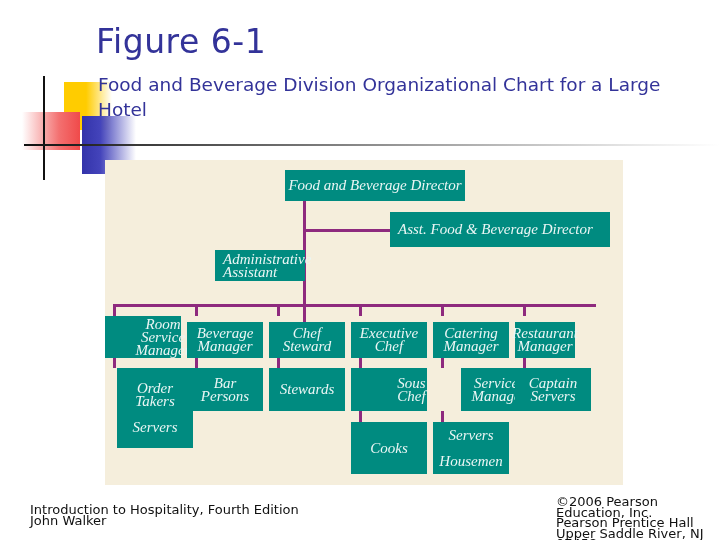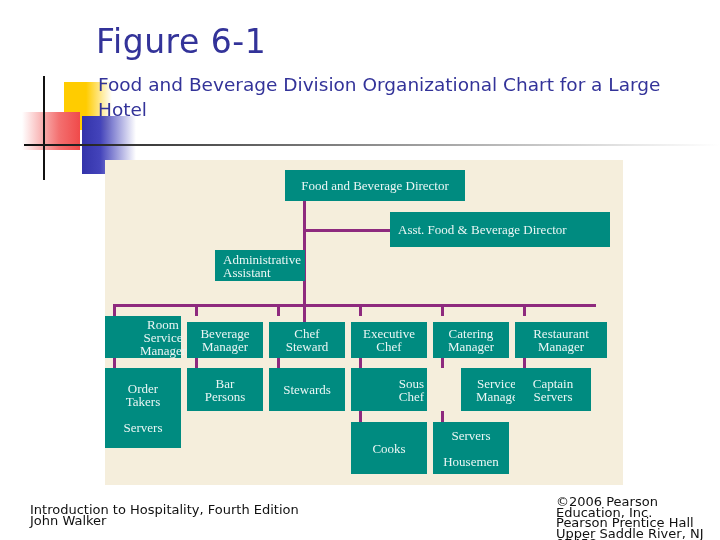--- a/index.html
+++ b/index.html
@@ -95,28 +95,29 @@
     top: 160px;
     width: 518px;
     height: 325px;
     background: #F5EEDC;
   }
   .node {
     position: absolute;
     background: #008B80;
     color: #EAF6F4;
     font-family: "Liberation Serif", serif;
-    font-size: 13px;
+    font-size: 15px;
     line-height: 13px;
     display: flex;
     align-items: center;
     justify-content: center;
     text-align: center;
     box-sizing: border-box;
     padding: 2px 3px;
+    font-style: italic;
   }
   .node.left-align {
     justify-content: flex-start;
     text-align: left;
     padding-left: 8px;
   }
   .conn {
     position: absolute;
     background: #8E2A7E;
   }
@@ -179,24 +180,24 @@
 Service
 Manager</div>
   <div class="node" style="left: 82px; top: 162px; width: 76px; height: 36px; white-space: pre-line;">Beverage
 Manager</div>
   <div class="node" style="left: 164px; top: 162px; width: 76px; height: 36px; white-space: pre-line;">Chef
 Steward</div>
   <div class="node" style="left: 246px; top: 162px; width: 76px; height: 36px; white-space: pre-line;">Executive
 Chef</div>
   <div class="node" style="left: 328px; top: 162px; width: 76px; height: 36px; white-space: pre-line;">Catering
 Manager</div>
-  <div class="node" style="left: 410px; top: 162px; width: 92px; height: 36px; white-space: pre-line;">Restaurant
-Manager</div>
-
-  <div class="node" style="left: 0px; top: 208px; width: 76px; height: 80px; white-space: pre-line;">Order
+  <div class="node" style="left: 410px; top: 162px; width: 60px; height: 36px; white-space: pre-line;">Restaurant
+Manager</div>
+
+  <div class="node" style="left: 12px; top: 208px; width: 76px; height: 80px; white-space: pre-line;">Order
 Takers
 
 Servers</div>
   <div class="node" style="left: 82px; top: 208px; width: 76px; height: 43px; white-space: pre-line;">Bar
 Persons</div>
   <div class="node" style="left: 164px; top: 208px; width: 76px; height: 43px; white-space: pre-line;">Stewards</div>
   <div class="node" style="left: 246px; top: 208px; width: 76px; height: 43px; white-space: pre-line; padding-left: 48px;">Sous
 Chef</div>
   <div class="node" style="left: 328px; top: 208px; width: 76px; height: 43px; white-space: pre-line; margin-left: 28px;">Services
 Manager</div>

